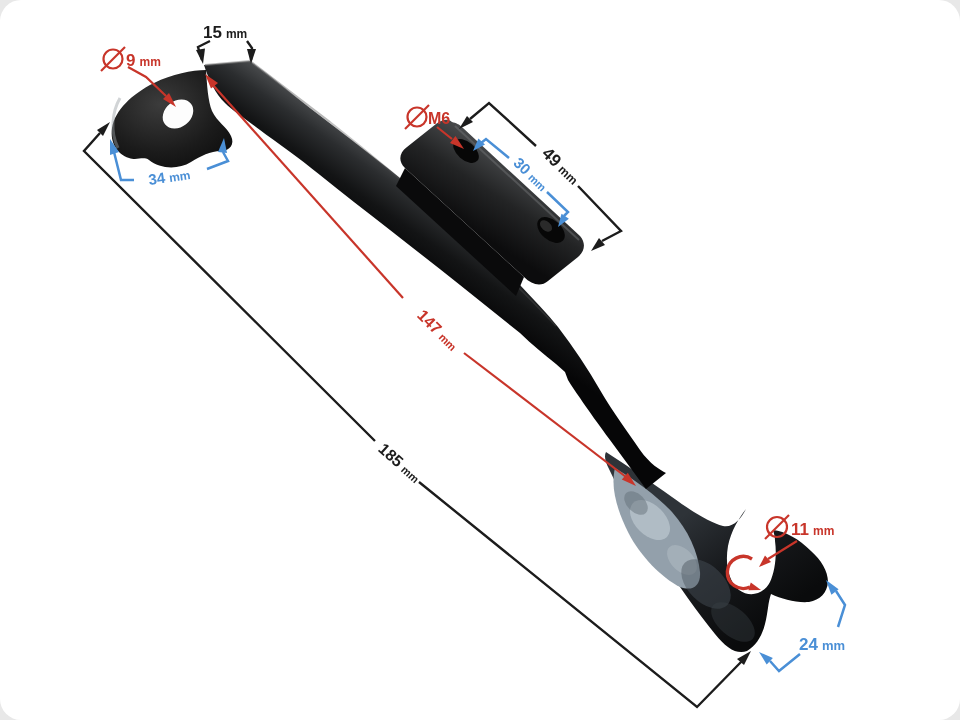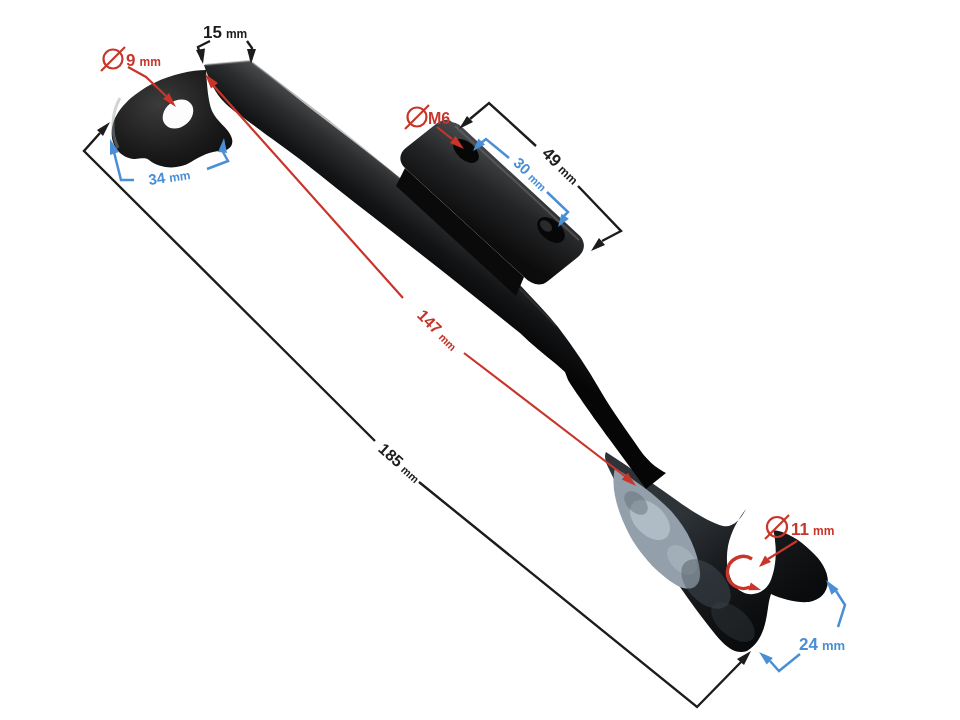--- a/index.html
+++ b/index.html
@@ -1,18 +1,18 @@
 <!DOCTYPE html>
 <html><head>
 <meta charset="utf-8">
 <style>
   html,body{margin:0;padding:0;background:#e8e8e8;}
   .stage{
     position:relative;width:960px;height:720px;background:#ffffff;
-    font-family:"Liberation Sans","DejaVu Sans",sans-serif;overflow:hidden;
+    font-family:"Liberation Sans","DejaVu Sans",sans-serif;overflow:hidden;border-radius:21px;
   }
   svg{position:absolute;left:0;top:0;}
   text{font-family:"Liberation Sans","DejaVu Sans",sans-serif;font-weight:bold;}
   .unit{font-weight:bold;}
 </style>
 </head>
 <body>
 
 <div class="stage">
 <svg width="960" height="720" viewBox="0 0 960 720">

